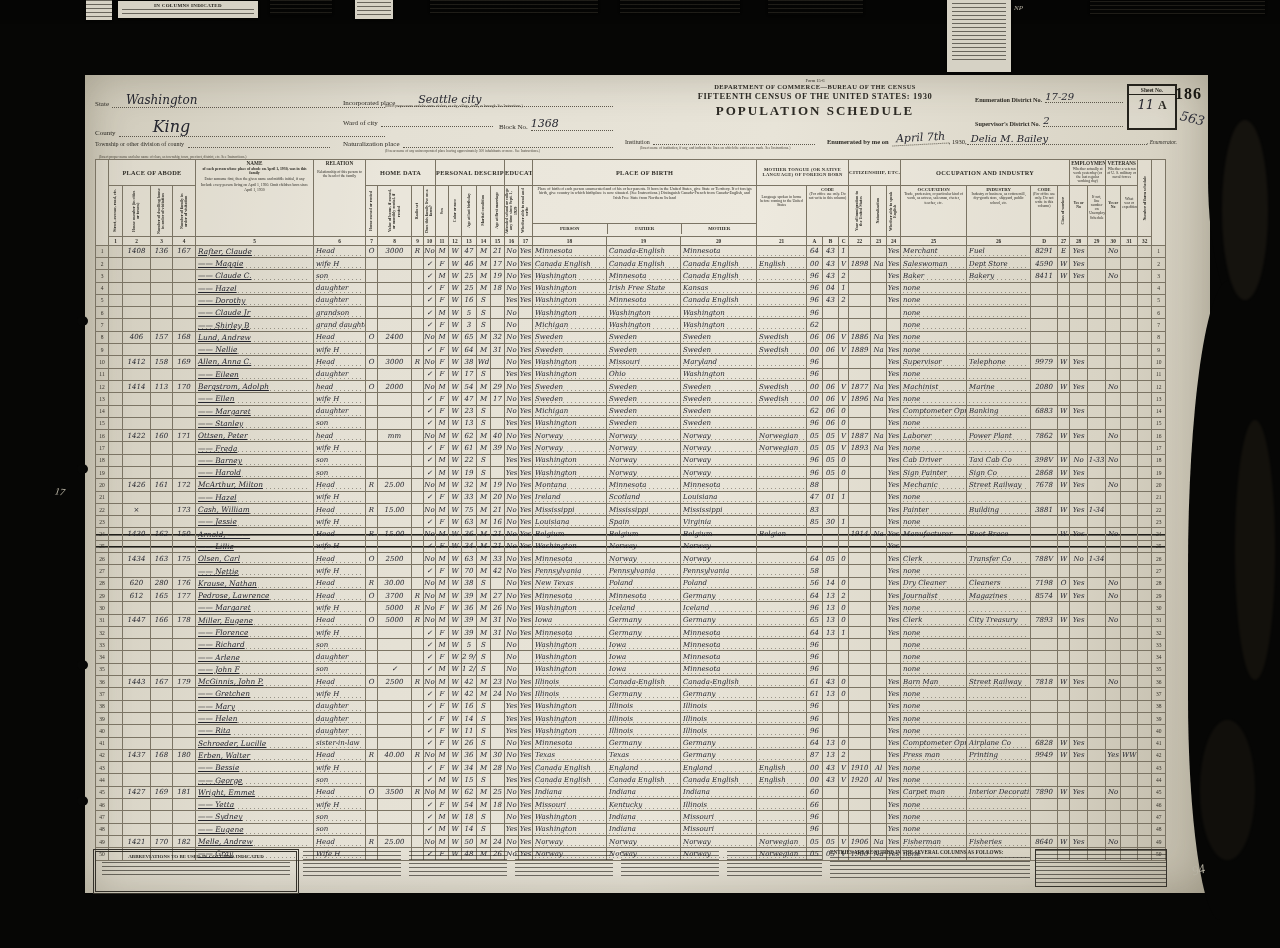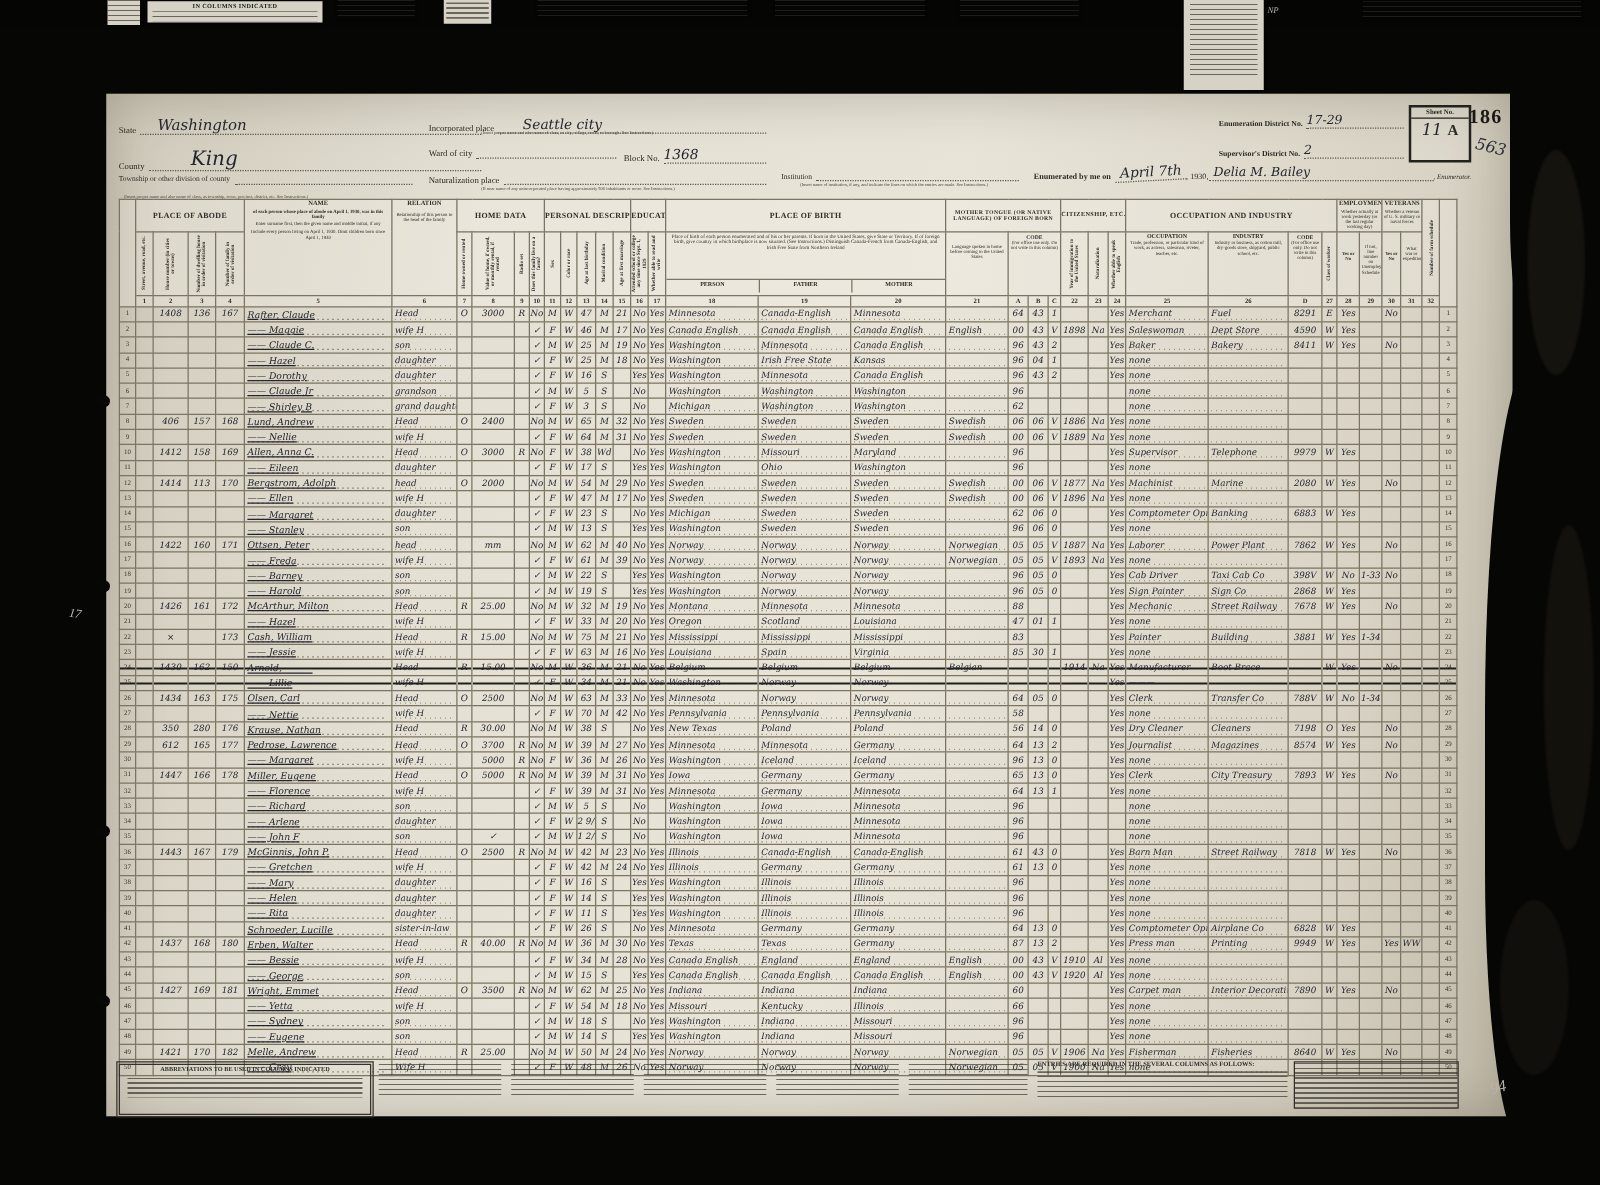--- a/index.html
+++ b/index.html
@@ -87,20 +87,26 @@
   <div class="frag bars" style="left:1090px;top:1px;width:175px;height:13px;"></div>
 </div>
 
 <div class="frag" style="left:947px;top:0;width:64px;height:72px;z-index:5;">
   <div class="bars" style="height:60px;margin:3px 5px;"></div>
 </div>
 <div class="marginmark" style="left:1014px;top:4px;font-size:7px;">NP</div>
 
 <div class="paper">
 
+  <div class="hdrblock">
+    <div class="formno print">Form 15-6</div>
+    <div class="dept print">DEPARTMENT OF COMMERCE—BUREAU OF THE CENSUS</div>
+    <div class="census print">FIFTEENTH CENSUS OF THE UNITED STATES: 1930</div>
+    <div class="schooltitle print">POPULATION SCHEDULE</div>
+  </div>
 
   <div class="fld" style="left:10px;top:18px;width:290px;">
     <span class="lbl print">State</span>
     <span class="dotline hwv" style="flex:1;font-size:12px;padding-left:14px;">Washington</span>
   </div>
   <div class="fld" style="left:10px;top:42px;width:290px;">
     <span class="lbl print">County</span>
     <span class="dotline hwv" style="flex:1;font-size:16px;padding-left:34px;">King</span>
   </div>
   <div class="fld" style="left:10px;top:62px;width:235px;">
@@ -1182,21 +1188,21 @@
           <td></td>
           <td></td>
           <td>✓</td>
           <td>F</td>
           <td>W</td>
           <td>33</td>
           <td>M</td>
           <td>20</td>
           <td>No</td>
           <td>Yes</td>
-          <td class="bp">Oregon</td>
+          <td class="bp">Ireland</td>
           <td class="bp">Scotland</td>
           <td class="bp">Louisiana</td>
           <td class="bp"></td>
           <td>47</td>
           <td>01</td>
           <td>1</td>
           <td></td>
           <td></td>
           <td>Yes</td>
           <td class="oc">none</td>
@@ -1446,21 +1452,21 @@
           <td></td>
           <td></td>
           <td></td>
           <td></td>
           <td></td>
           <td class="num">27</td>
         </tr>
         <tr>
           <td class="num">28</td>
           <td></td>
-          <td>350</td>
+          <td>620</td>
           <td>280</td>
           <td>176</td>
           <td class="nm">Krause, Nathan</td>
           <td class="rl">Head</td>
           <td>R</td>
           <td>30.00</td>
           <td></td>
           <td>No</td>
           <td>M</td>
           <td>W</td>

